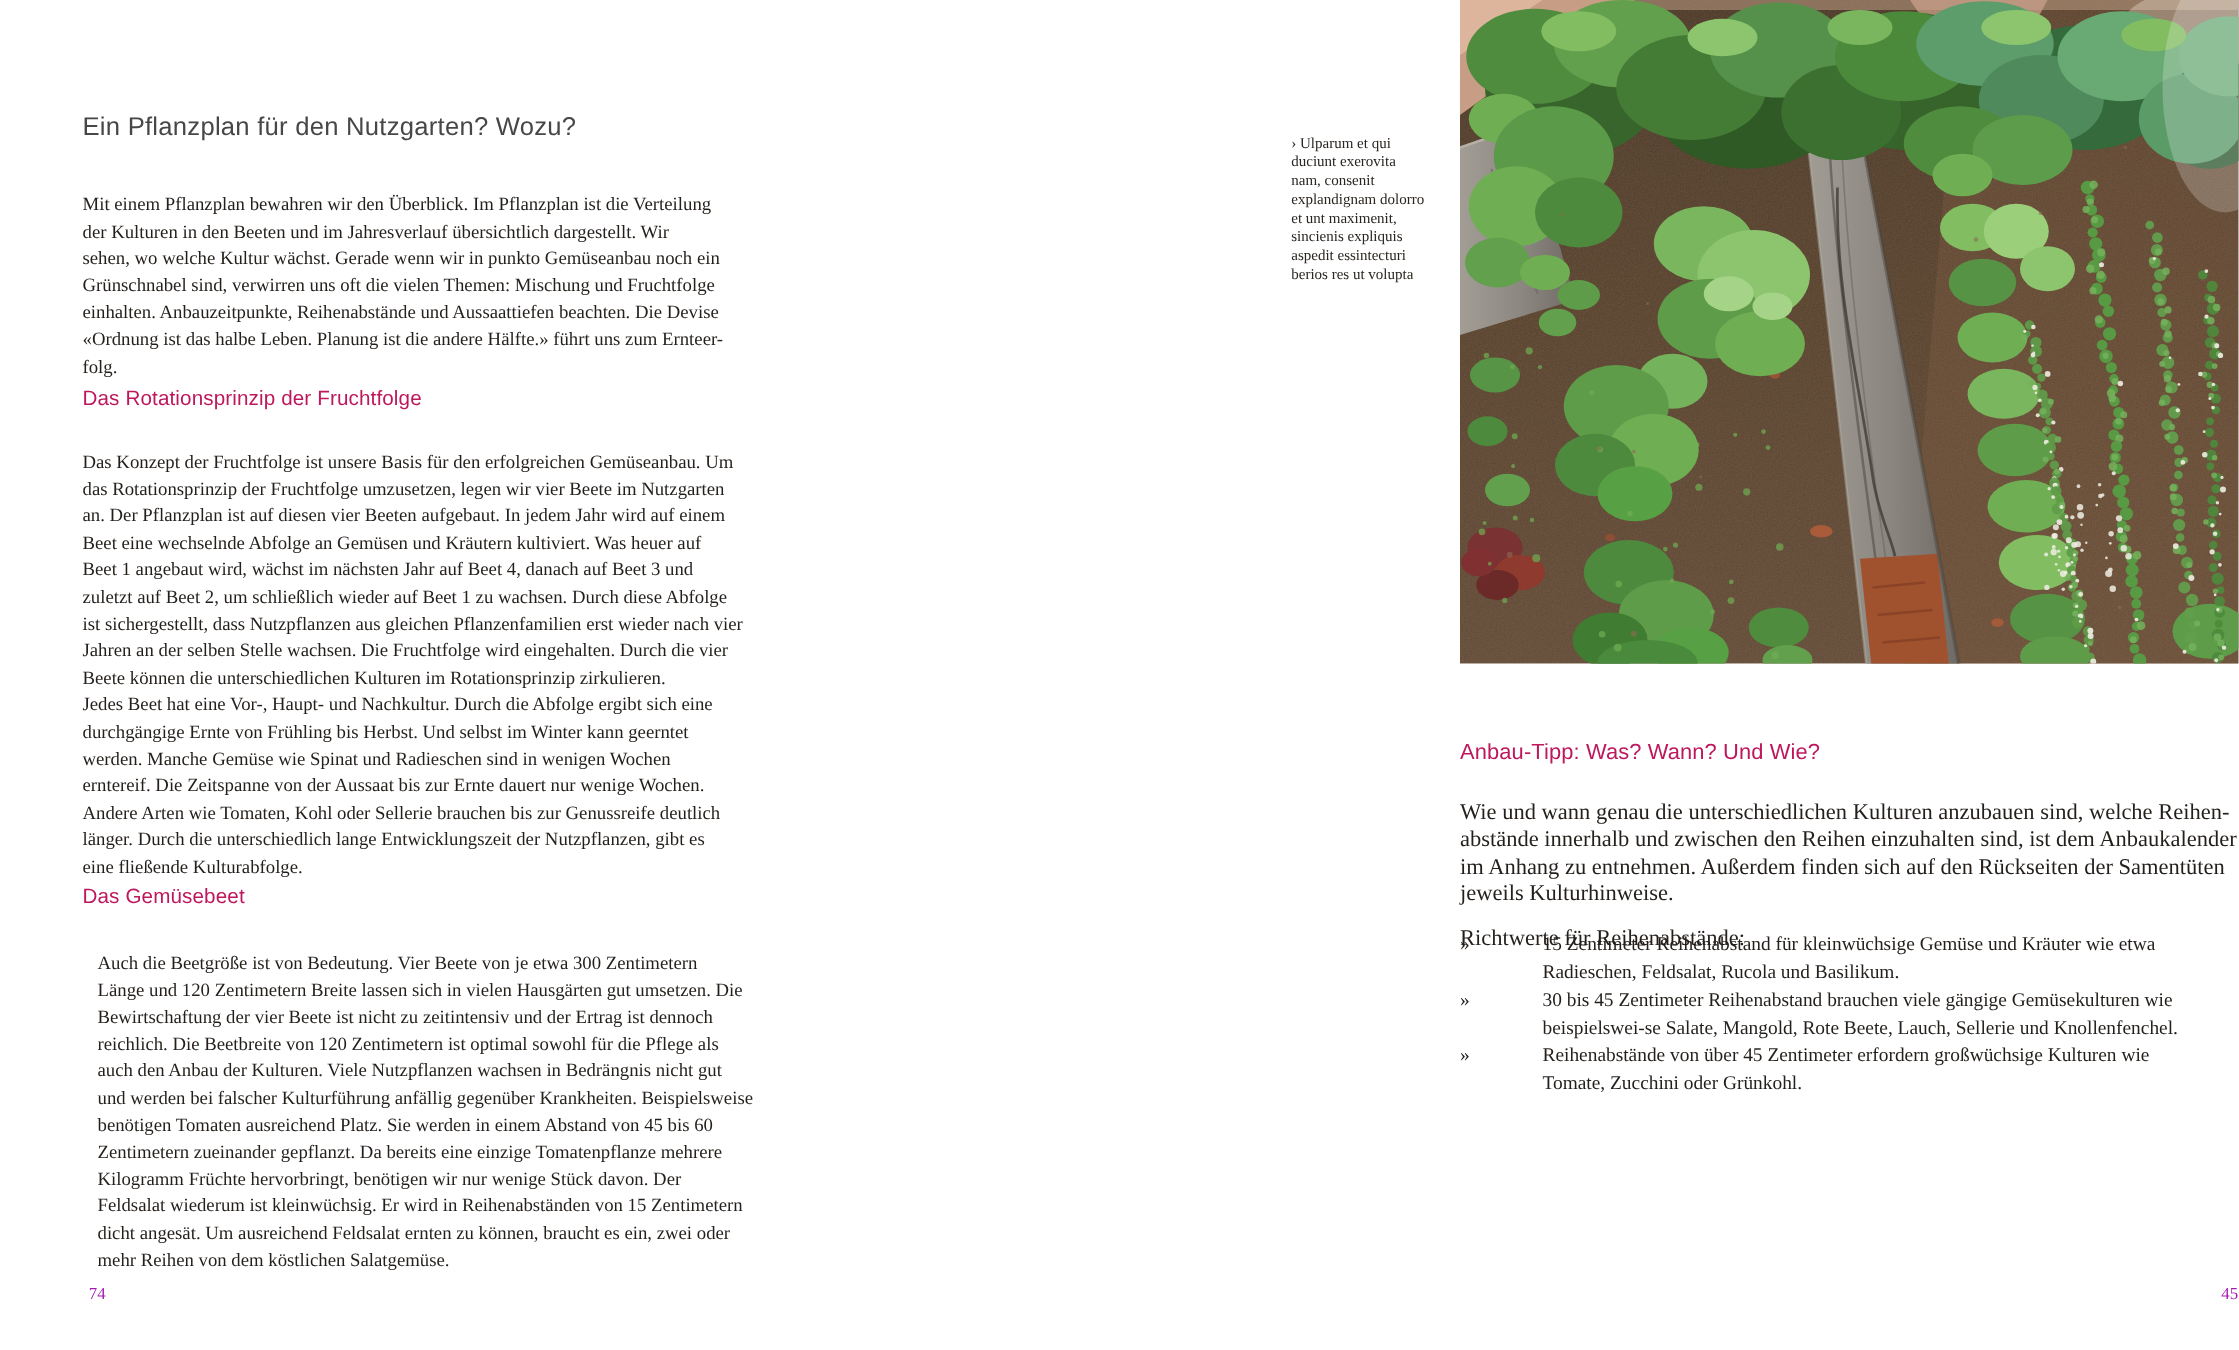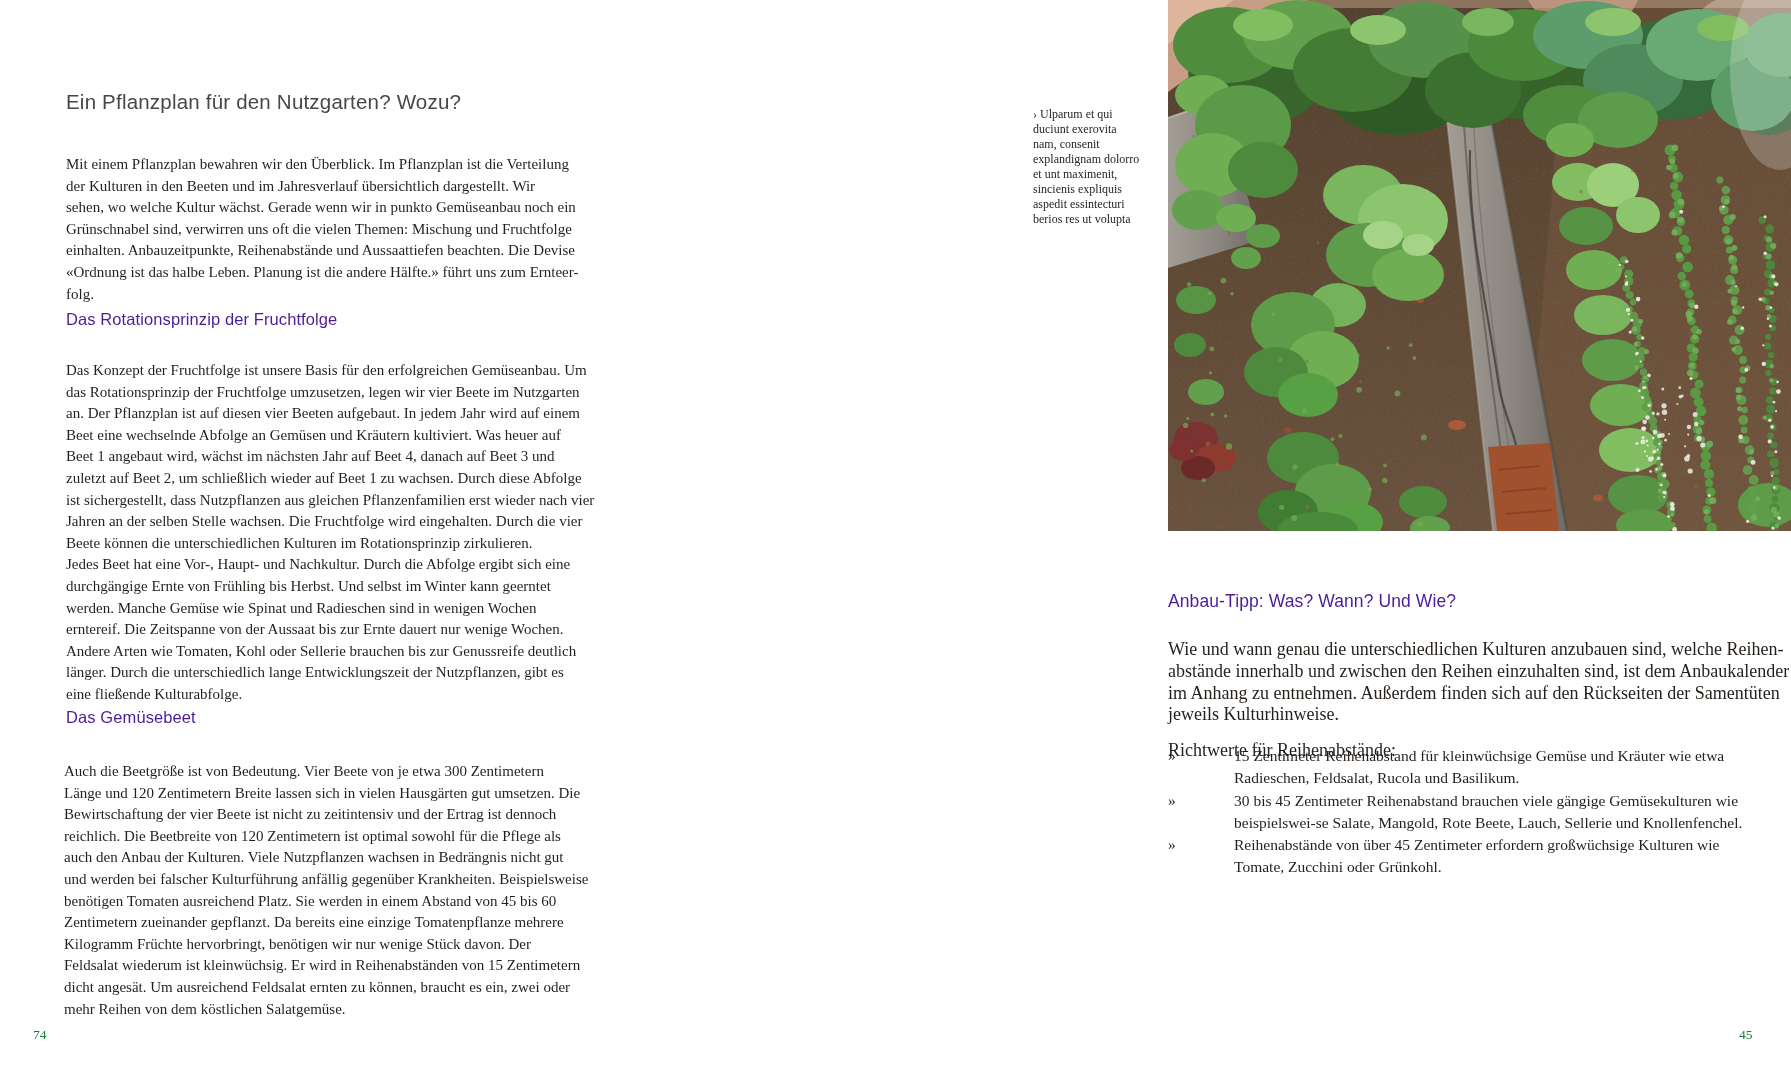--- a/index.html
+++ b/index.html
@@ -5,28 +5,28 @@
   html,body{margin:0;padding:0;background:#ffffff;}
   body{width:1791px;height:1080px;overflow:hidden;}
   .spread{position:relative;width:1464px;height:1080px;background:#ffffff;
           font-family:"Liberation Serif",serif;color:#241f1b;text-decoration:underline;}
   .abs{position:absolute;}
   .pre{white-space:pre;}
   
   .title{left:66px;top:76px;font-family:"Liberation Sans",sans-serif;
          font-size:20.5px;font-weight:400;color:#474747;letter-spacing:.2px;}
   .sec-head{font-family:"Liberation Sans",sans-serif;font-size:16.5px;
-            font-weight:400;color:#4c1d95;letter-spacing:.1px;}
+            font-weight:400;color:#be185d;letter-spacing:.1px;}
   .h-rotation{left:66px;top:296px;}
   .h-beet{left:66px;top:673px;margin-top:35px;}
   .bodytext{font-size:15px;line-height:21.6px;color:#241f1b;margin-top:37px;}
   .p-intro{left:66px;top:117px;}
   .p-rotation{left:66px;top:323px;}
-  .p-beet{left:64px;top:724px;}
-  .pagenum{font-size:13.5px;color:#15803d;}
+  .p-beet{left:78px;top:724px;}
+  .pagenum{font-size:13.5px;color:#a21caf;margin-left:38px;}
   .num-left{left:33px;top:1027px;}
   .num-right{left:1739px;top:1027px;}
   
   .photo{left:1168px;top:0;width:623px;height:531px;overflow:hidden;}
   .caption{left:1033px;top:107px;width:138px;font-size:12px;line-height:15px;color:#2a2520;}
   .h-anbau{left:1168px;top:576px;font-size:17.5px;text-align:center;}
   .rbody{font-size:18px;line-height:21.8px;}
   .p-anbau{left:1168px;top:602px;}
   .list-intro{left:1168px;top:703px;}
   .bullets{left:1168px;top:745px;font-size:15.5px;line-height:22.3px;}

